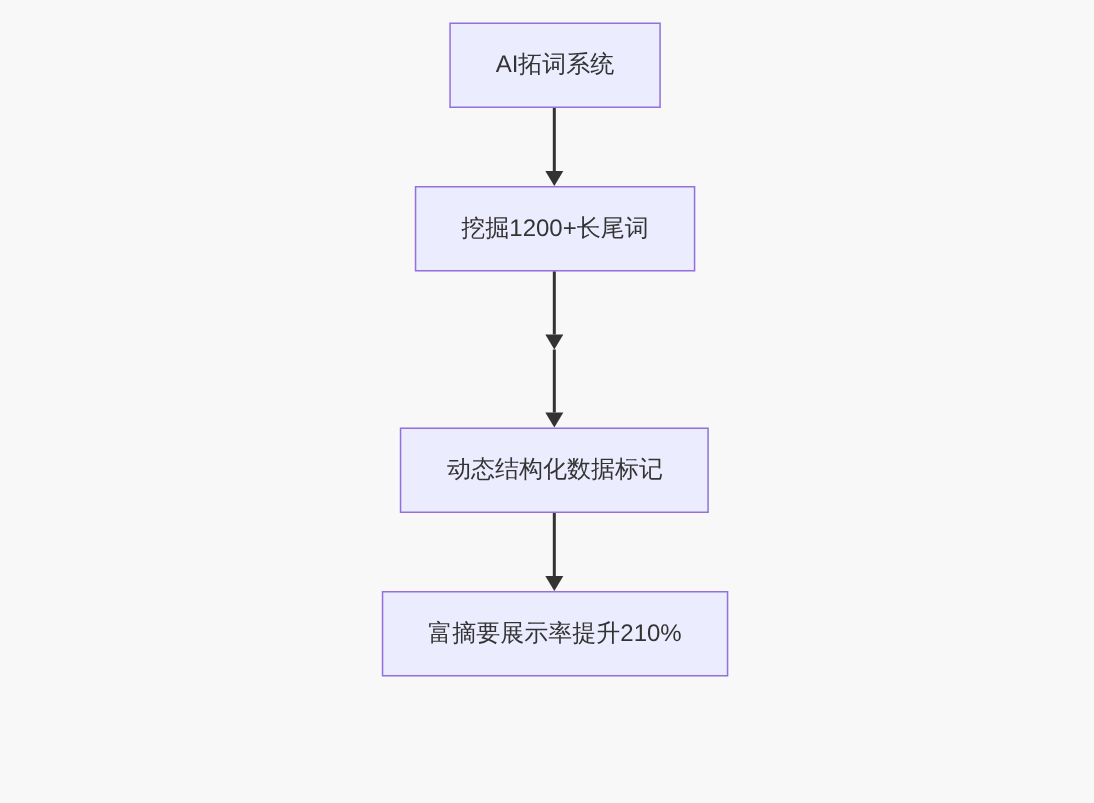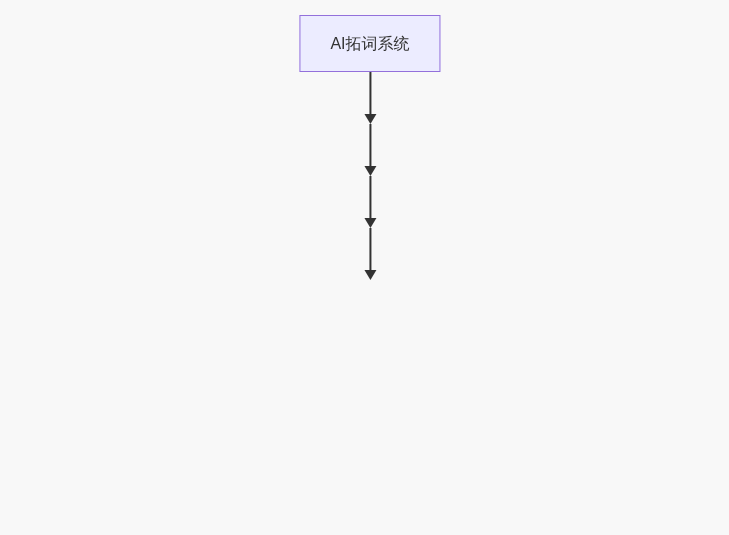--- a/index.html
+++ b/index.html
@@ -65,33 +65,36 @@
 <div class="canvas">
   <div class="flow-column">
 
     <div class="node">AI拓词系统</div>
 
     <div class="arrow">
       <div class="line"></div>
       <div class="head"></div>
     </div>
 
+    <div class="node">挖掘1200+长尾词</div>
 
     <div class="arrow">
       <div class="line"></div>
       <div class="head"></div>
     </div>
 
 
     <div class="arrow">
       <div class="line"></div>
       <div class="head"></div>
     </div>
 
+    <div class="node">动态结构化数据标记</div>
 
     <div class="arrow">
       <div class="line"></div>
       <div class="head"></div>
     </div>
 
+    <div class="node">富摘要展示率提升210%</div>
 
   </div>
 </div>
 
 </body></html>

